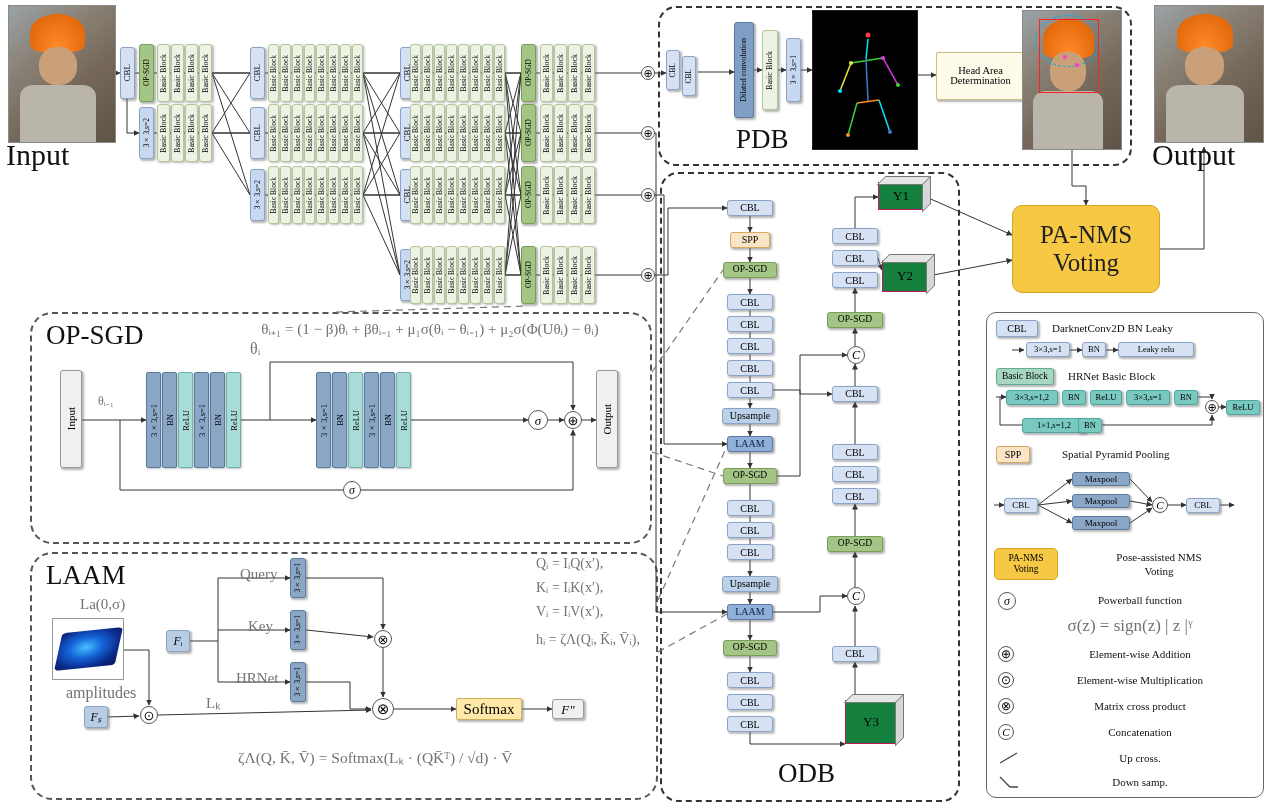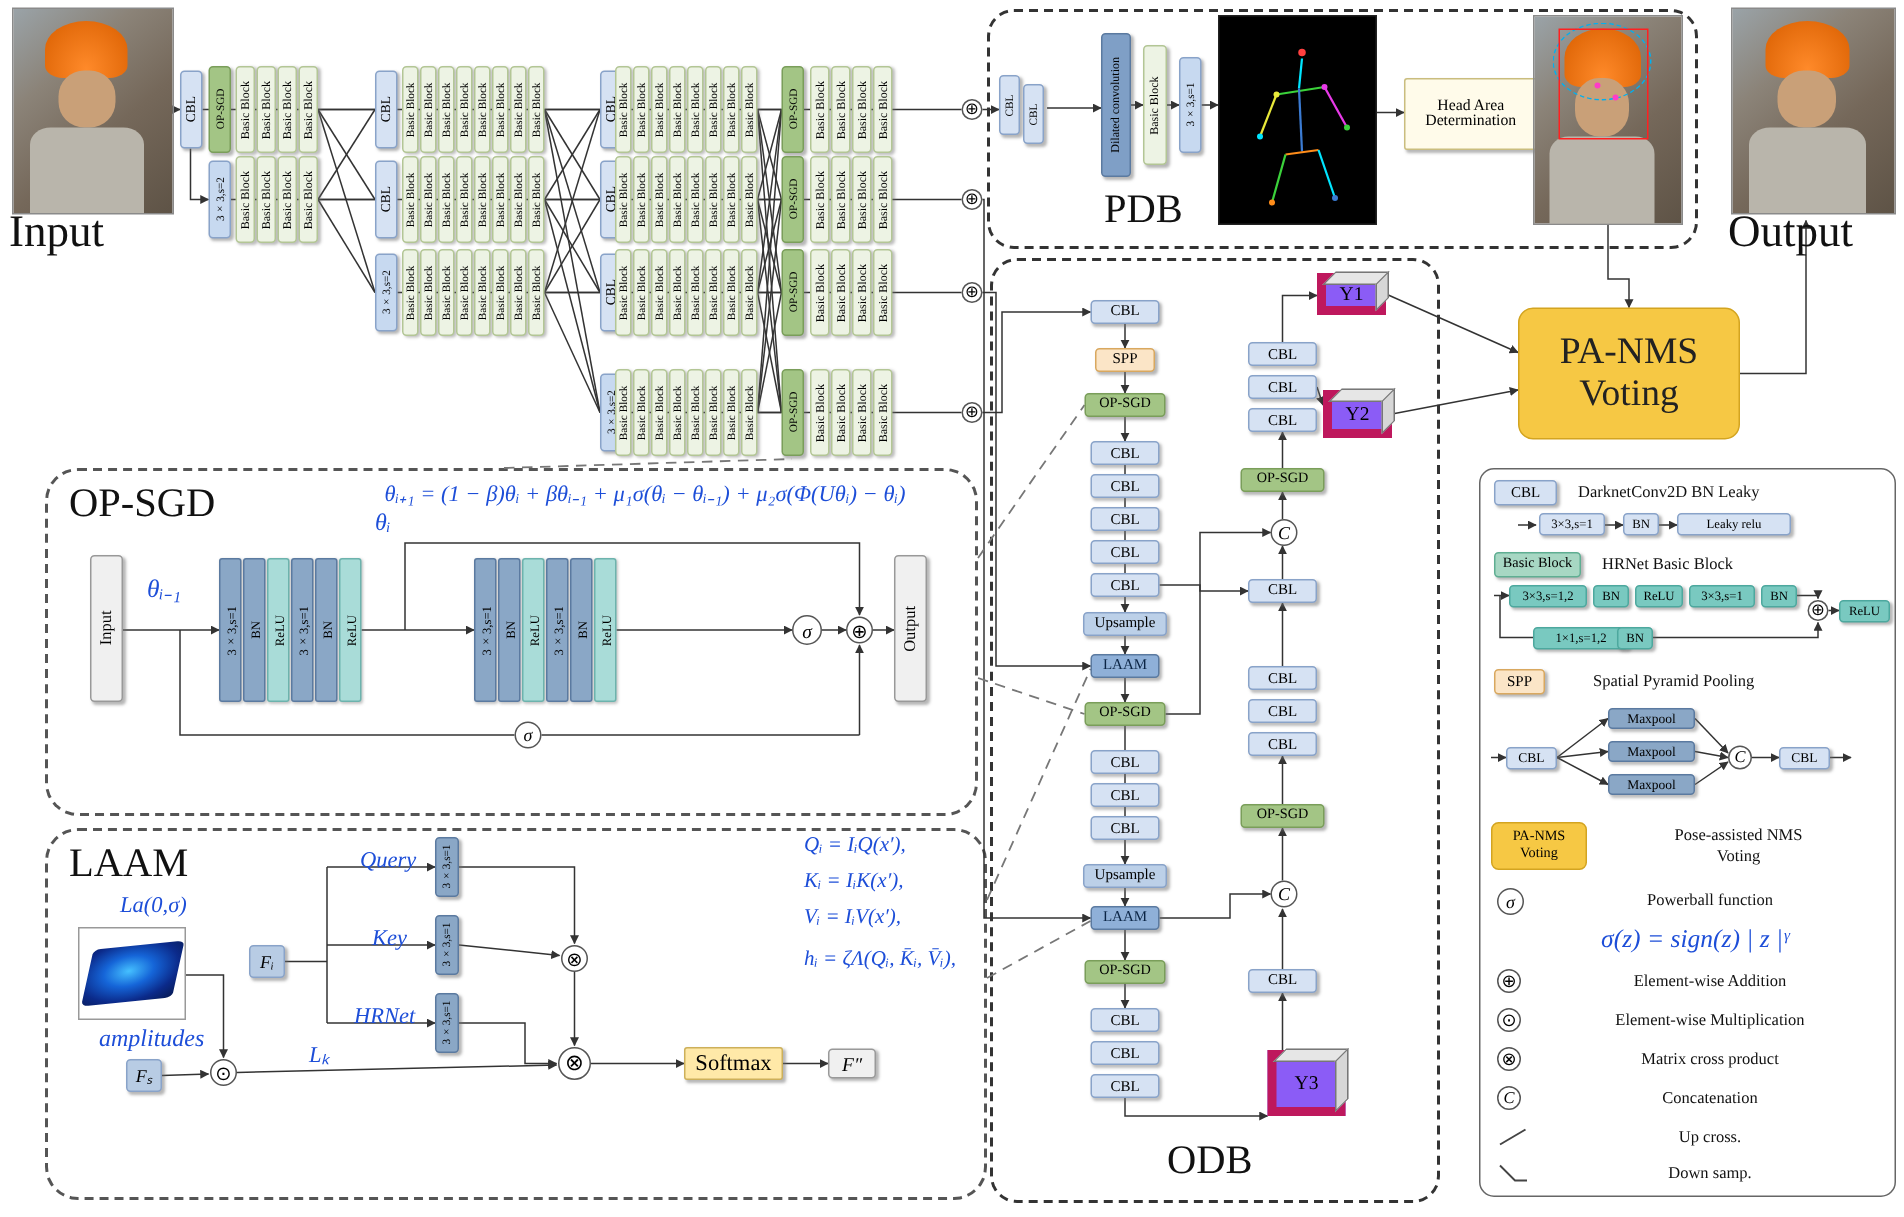--- a/index.html
+++ b/index.html
@@ -26,26 +26,26 @@
 .c-gray{background:#f0f0f0;border-color:#999}
 .c-teal{background:#79c9c0;border-color:#4da89e}
 .c-bbchip{background:#a7d7c3;border-color:#5fae92}
 .c-slate{background:#8aa7c6;border-color:#5b7aa0}
 .c-cyanl{background:#a9dcd8;border-color:#6db3ad}
 .c-softmax{background:#ffe9a8;border-color:#cdb05a}
 .c-head{background:#fffbea;border-color:#cabd7e}
 .circ{position:absolute;z-index:2;border:1px solid #555;border-radius:50%;background:#fff;display:flex;align-items:center;justify-content:center;font-size:11px;line-height:1}
 .title{position:absolute;z-index:2;font-size:27px;color:#111}
 .big{font-size:30px}
-.formula{position:absolute;z-index:2;font-style:italic;font-size:15px;color:#1d4ed8}
+.formula{position:absolute;z-index:2;font-size:15px;color:#737373}
 .photo{position:absolute;z-index:2;border:1px solid #8a8a8a;background:linear-gradient(140deg,#9aa3a8 0%,#8b8378 30%,#75685a 60%,#5e5346 100%);overflow:hidden}
 .helmet{position:absolute;width:52%;height:28%;left:20%;top:6%;background:radial-gradient(ellipse at 50% 85%,#ff8a2a,#d95f00);border-radius:50% 50% 22% 22%}
 .face{position:absolute;width:36%;height:28%;left:28%;top:30%;background:#c9a078;border-radius:45%}
 .torso{position:absolute;width:72%;height:46%;left:10%;top:58%;background:#b9b5ab;border-radius:18% 18% 0 0}
-.cube{position:absolute;z-index:3;background:#8b5cf6;border:6px solid #be185d;display:flex;align-items:center;justify-content:center;font-size:13px}
+.cube{position:absolute;z-index:3;background:#15803d;border:1px solid #be185d;display:flex;align-items:center;justify-content:center;font-size:13px}
 .cube::before{content:"";position:absolute;top:-7px;left:2px;width:100%;height:7px;background:#e6e6e6;border:1px solid #777;transform:skewX(-45deg)}
 .cube::after{content:"";position:absolute;top:-3.5px;right:-8px;width:7px;height:100%;background:#d7d7d7;border:1px solid #777;transform:skewY(-45deg)}
 .lbl{position:absolute;z-index:2;font-size:11px;color:#111}
 .center{text-align:center}
 .it{font-style:italic}
 .redbox{position:absolute;border:1.5px solid #ff2020;z-index:3}
 .cyell{position:absolute;border:1.2px dashed #00b0f0;border-radius:50%;z-index:3}
 .dot{position:absolute;width:4px;height:4px;border-radius:50%;z-index:4}
 .plot{position:absolute;z-index:2;border:1px solid #999;background:#fff;overflow:hidden}
 .plotblob{position:absolute;left:8%;top:18%;width:84%;height:64%;background:radial-gradient(ellipse at 45% 45%,#45c0ff 0%,#1565d8 35%,#0b2a8a 70%,#071a52 100%);transform:skewX(-18deg) rotate(-6deg);border-radius:8%}
@@ -700,21 +700,21 @@
   <div class="abs" style="left:998px;top:774px"><svg width="22" height="16">
         <polyline points="2,3 12,13 20,13" fill="none" stroke="#444" stroke-width="1.3"></polyline>
       </svg></div>
   <div class="lbl center" style="left:1040px;top:776px;width:200px">Down samp.</div>
 
   <div class="title abs" style="left:46px;top:320px">OP-SGD</div>
   <div class="formula center" style="left:212px;top:318px;width:436px">θᵢ₊₁ = (1 − β)θᵢ + βθᵢ₋₁ + μ₁σ(θᵢ − θᵢ₋₁) + μ₂σ(Φ(Uθᵢ) − θᵢ)</div>
   <div class="blk c-gray" style="left:60px;top:370px;width:22px;height:98px;font-size:11px">
       <span class="vtxt">Input</span>
     </div>
-  <div class="formula" style="left:98px;top:380px;font-size:17px">θᵢ₋₁</div>
+  <div class="formula" style="left:98px;top:392px;font-size:12px">θᵢ₋₁</div>
   <div class="grp" style="left:146px;top:372px">
     <div class="sblk c-slate">
         <span class="vtxt">3×3,s=1</span>
       </div>
     <div class="sblk c-slate">
         <span class="vtxt">BN</span>
       </div>
     <div class="sblk c-cyanl">
         <span class="vtxt">ReLU</span>
       </div>
@@ -783,14 +783,15 @@
   </div>
   <div class="formula" style="left:66px;top:684px;font-size:16px">amplitudes</div>
   <div class="blk" style="left:84px;top:706px;width:24px;height:22px;background:#b8cce4;border-color:#89a3c9;font-size:12px;font-style:italic">
       <span>Fₛ</span>
     </div>
   <div class="circ" style="left:140px;top:706px;width:18px;height:18px;font-size:13px">⊙</div>
   <div class="formula" style="left:206px;top:692px">Lₖ</div>
   <div class="circ" style="left:372px;top:698px;width:22px;height:22px;font-size:15px">⊗</div>
   <div class="blk c-softmax" style="left:456px;top:698px;width:66px;height:22px;font-size:15px;border-radius:2px">Softmax</div>
   <div class="blk c-gray" style="left:552px;top:699px;width:32px;height:20px;font-size:13px;font-style:italic">F″</div>
+  <div class="formula" style="left:238px;top:746px;font-size:15.5px">ζΛ(Q, K̄, V̄) = Softmax(Lₖ · (QK̄ᵀ) / √d) · V̄</div>
 
 </div>
 
 </body></html>

